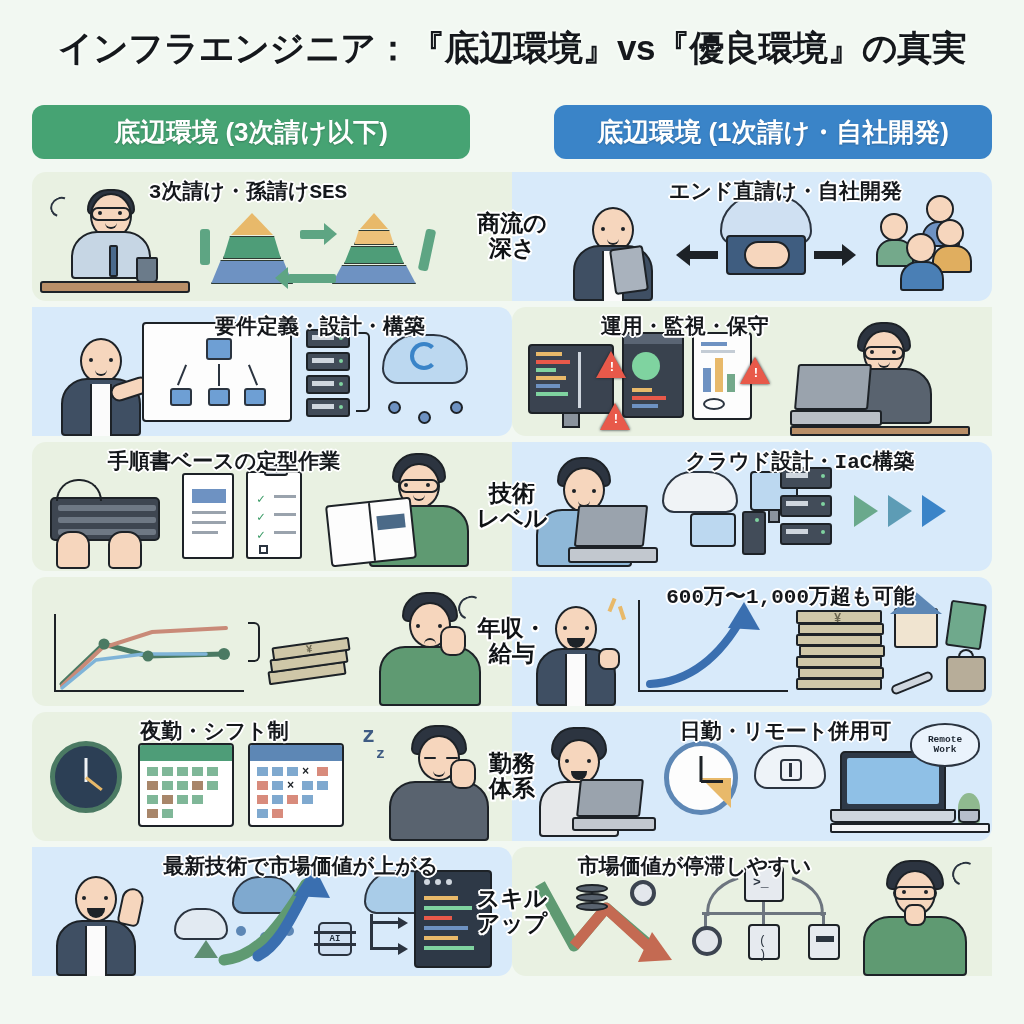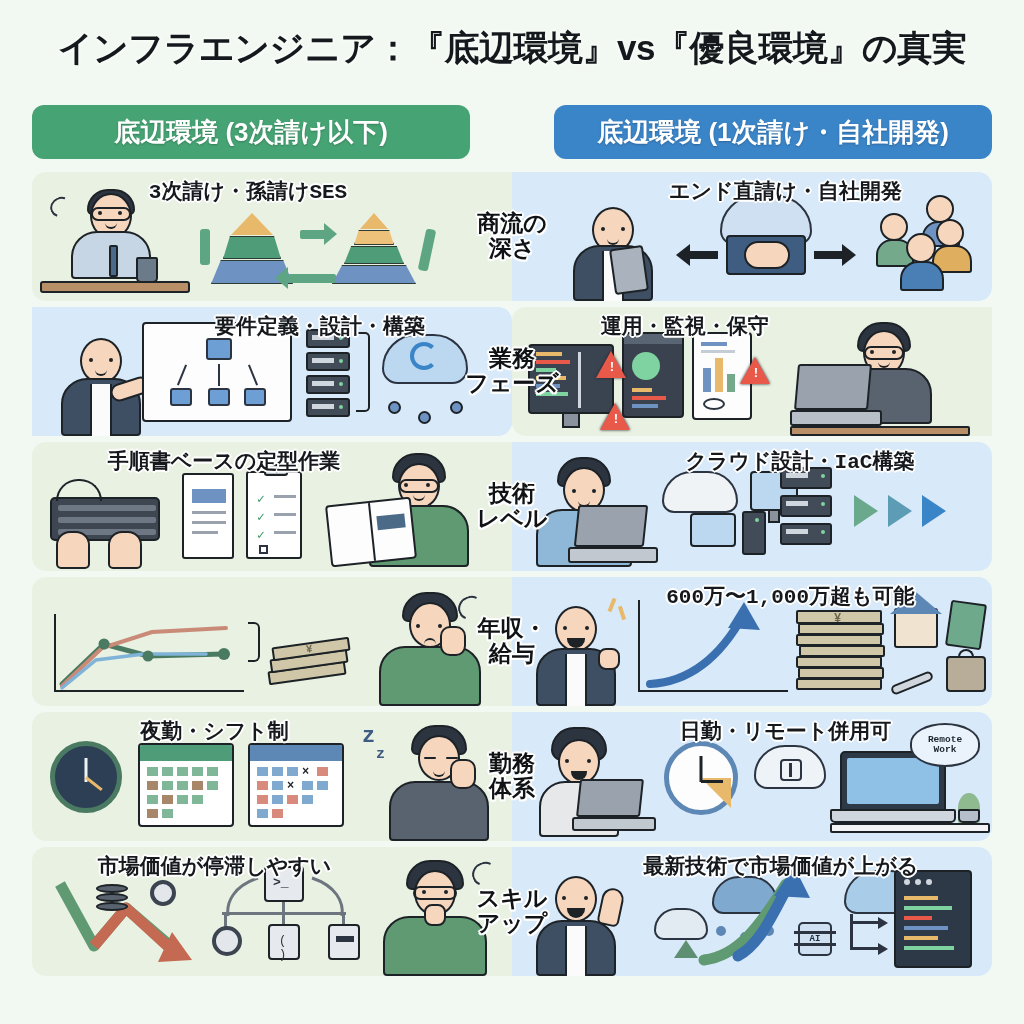--- a/index.html
+++ b/index.html
@@ -505,22 +505,20 @@
           <div class="p-eye" style="left:58px;top:30px;"></div>
           <div class="p-mouth" style="top:42px;"></div>
           <div class="p-body" style="background:#59636f;width:96px;height:56px;"></div>
         </div>
         <div class="laptop-base" style="left:6px;bottom:26px;width:74px;height:46px;background:#9aa3ad;transform:skewX(-5deg);"></div>
         <div class="laptop-base" style="left:0px;bottom:10px;width:92px;height:16px;background:#b9bfc6;"></div>
         <div style="position:absolute;left:0;bottom:0;width:180px;height:10px;background:#b98f68;border:2px solid #1d2227;border-radius:2px;"></div>
       </div>
     </div>
 
-    <div class="center-label">業務
-フェーズ</div>
   </div>
 
   <div class="row">
     <div class="side side-left">
       <div class="cap cap-left" style="left:40%;">手順書ベースの定型作業</div>
 
       <div class="kbd" style="left:18px;bottom:30px;width:110px;height:44px;">
         <div style="position:absolute;left:6px;top:6px;width:98px;height:6px;background:#6e7884;border-radius:2px;"></div>
         <div style="position:absolute;left:6px;top:18px;width:98px;height:6px;background:#6e7884;border-radius:2px;"></div>
         <div style="position:absolute;left:6px;top:30px;width:98px;height:6px;background:#6e7884;border-radius:2px;"></div>
@@ -799,20 +797,78 @@
         <span>Remote</span>
         <span>Work</span>
       </div>
     </div>
 
     <div class="center-label">勤務
 体系</div>
   </div>
 
   <div class="row" style="margin-bottom:0;">
+    <div class="side side-right">
+      <div class="cap cap-right" style="left:56%;">最新技術で市場価値が上がる</div>
+
+      <div class="art" style="left:4px;bottom:0;width:130px;height:124px;">
+        <div class="person" style="left:12px;bottom:0;width:96px;height:118px;">
+          <div class="p-hair-long" style="width:62px;height:72px;"></div>
+          <div class="p-head" style="top:18px;"></div>
+          <div class="p-eye" style="left:34px;top:38px;"></div>
+          <div class="p-eye" style="left:56px;top:38px;"></div>
+          <div style="position:absolute;left:50%;transform:translateX(-50%);top:50px;width:18px;height:10px;background:#1d2227;border-radius:0 0 9px 9px;"></div>
+          <div class="p-body" style="background:#3f4f63;height:56px;"></div>
+          <div style="position:absolute;left:50%;transform:translateX(-50%);bottom:0;width:22px;height:50px;background:#fbfbfb;border-left:2px solid #1d2227;border-right:2px solid #1d2227;"></div>
+        </div>
+        <div style="position:absolute;left:84px;bottom:50px;width:22px;height:38px;background:#f6d6bd;border:2.4px solid #1d2227;border-radius:11px 11px 6px 6px;transform:rotate(12deg);"></div>
+      </div>
+
+      <div class="cloud" style="left:142px;bottom:36px;width:54px;height:32px;border-radius:28px 28px 12px 12px;background:#e2eaf2;"></div>
+      <div style="position:absolute;left:162px;bottom:18px;width:0;height:0;border-left:12px solid transparent;border-right:12px solid transparent;border-bottom:18px solid #5f8f73;"></div>
+
+      <div class="cloud" style="left:200px;bottom:62px;width:66px;height:38px;border-radius:34px 34px 14px 14px;background:#7fa9cf;"></div>
+      <div style="position:absolute;left:204px;bottom:40px;width:10px;height:10px;border-radius:50%;background:#5d87b5;"></div>
+      <div style="position:absolute;left:228px;bottom:34px;width:10px;height:10px;border-radius:50%;background:#5d87b5;"></div>
+      <div style="position:absolute;left:252px;bottom:40px;width:10px;height:10px;border-radius:50%;background:#5d87b5;"></div>
+
+      <div style="position:absolute;left:186px;bottom:8px;width:140px;height:104px;">
+        <svg width="140" height="104" style="position:absolute;left:0;top:0;">
+          <path d="M6,96 C40,92 62,62 88,20" fill="none" stroke="#5f9a72" stroke-width="11" stroke-linecap="round"></path>
+          <path d="M40,92 C62,80 74,52 92,18" fill="none" stroke="#3a6fb0" stroke-width="11" stroke-linecap="round"></path>
+          <polygon points="96,2 112,34 76,32" fill="#3a6fb0"></polygon>
+        </svg>
+      </div>
+
+      <div class="chip" style="left:286px;bottom:20px;width:34px;height:34px;">
+        <span>AI</span>
+      </div>
+      <div style="position:absolute;left:282px;bottom:30px;width:42px;height:2.6px;background:#2b3440;"></div>
+      <div style="position:absolute;left:282px;bottom:42px;width:42px;height:2.6px;background:#2b3440;"></div>
+
+      <div class="cloud" style="left:332px;bottom:62px;width:78px;height:44px;border-radius:40px 40px 16px 16px;background:#a9cce8;"></div>
+      <div style="position:absolute;left:338px;bottom:26px;width:2.6px;height:36px;background:#2b3440;"></div>
+      <div style="position:absolute;left:338px;bottom:52px;width:30px;height:2.6px;background:#2b3440;"></div>
+      <div class="arrow-r" style="left:366px;bottom:47px;border-top:6px solid transparent;border-bottom:6px solid transparent;border-left:10px solid #2b3440;"></div>
+      <div style="position:absolute;left:338px;bottom:26px;width:30px;height:2.6px;background:#2b3440;"></div>
+      <div class="arrow-r" style="left:366px;bottom:21px;border-top:6px solid transparent;border-bottom:6px solid transparent;border-left:10px solid #2b3440;"></div>
+
+      <div class="screen" style="left:382px;bottom:8px;width:78px;height:98px;background:#2e3947;">
+        <div style="position:absolute;left:8px;top:7px;width:6px;height:6px;border-radius:50%;background:#cfd6de;"></div>
+        <div style="position:absolute;left:19px;top:7px;width:6px;height:6px;border-radius:50%;background:#cfd6de;"></div>
+        <div style="position:absolute;left:30px;top:7px;width:6px;height:6px;border-radius:50%;background:#cfd6de;"></div>
+        <div style="position:absolute;left:8px;top:24px;width:34px;height:4px;background:#e8b96a;"></div>
+        <div style="position:absolute;left:8px;top:34px;width:48px;height:4px;background:#7fd3a0;"></div>
+        <div style="position:absolute;left:8px;top:44px;width:28px;height:4px;background:#e8594a;"></div>
+        <div style="position:absolute;left:8px;top:54px;width:44px;height:4px;background:#6e92c2;"></div>
+        <div style="position:absolute;left:8px;top:64px;width:34px;height:4px;background:#e8b96a;"></div>
+        <div style="position:absolute;left:8px;top:74px;width:50px;height:4px;background:#7fd3a0;"></div>
+      </div>
+    </div>
+
     <div class="side side-left">
       <div class="cap cap-left" style="left:38%;">市場価値が停滞しやすい</div>
 
       <div style="position:absolute;left:18px;bottom:10px;width:160px;height:92px;">
         <svg width="160" height="92" style="position:absolute;left:0;top:0;">
           <polyline points="10,10 44,72 76,34 118,70" fill="none" stroke="#5f9a72" stroke-width="11" stroke-linejoin="round"></polyline>
           <polyline points="44,72 76,34 124,78" fill="none" stroke="#c46a52" stroke-width="11" stroke-linejoin="round"></polyline>
           <polygon points="122,58 142,86 108,88" fill="#c46a52"></polygon>
         </svg>
         <div style="position:absolute;left:46px;top:10px;width:32px;height:30px;">
@@ -853,75 +909,17 @@
           <div class="p-glass" style="top:28px;width:44px;"></div>
           <div class="p-eye" style="left:42px;top:32px;"></div>
           <div class="p-eye" style="left:64px;top:32px;"></div>
           <div class="p-mouth" style="top:46px;"></div>
           <div class="p-body" style="background:#5f9a72;width:104px;height:60px;"></div>
           <div style="position:absolute;left:44px;top:46px;width:22px;height:22px;background:#f6d6bd;border:2.2px solid #1d2227;border-radius:8px;"></div>
         </div>
       </div>
     </div>
 
-    <div class="side side-right">
-      <div class="cap cap-right" style="left:56%;">最新技術で市場価値が上がる</div>
-
-      <div class="art" style="left:4px;bottom:0;width:130px;height:124px;">
-        <div class="person" style="left:12px;bottom:0;width:96px;height:118px;">
-          <div class="p-hair-long" style="width:62px;height:72px;"></div>
-          <div class="p-head" style="top:18px;"></div>
-          <div class="p-eye" style="left:34px;top:38px;"></div>
-          <div class="p-eye" style="left:56px;top:38px;"></div>
-          <div style="position:absolute;left:50%;transform:translateX(-50%);top:50px;width:18px;height:10px;background:#1d2227;border-radius:0 0 9px 9px;"></div>
-          <div class="p-body" style="background:#3f4f63;height:56px;"></div>
-          <div style="position:absolute;left:50%;transform:translateX(-50%);bottom:0;width:22px;height:50px;background:#fbfbfb;border-left:2px solid #1d2227;border-right:2px solid #1d2227;"></div>
-        </div>
-        <div style="position:absolute;left:84px;bottom:50px;width:22px;height:38px;background:#f6d6bd;border:2.4px solid #1d2227;border-radius:11px 11px 6px 6px;transform:rotate(12deg);"></div>
-      </div>
-
-      <div class="cloud" style="left:142px;bottom:36px;width:54px;height:32px;border-radius:28px 28px 12px 12px;background:#e2eaf2;"></div>
-      <div style="position:absolute;left:162px;bottom:18px;width:0;height:0;border-left:12px solid transparent;border-right:12px solid transparent;border-bottom:18px solid #5f8f73;"></div>
-
-      <div class="cloud" style="left:200px;bottom:62px;width:66px;height:38px;border-radius:34px 34px 14px 14px;background:#7fa9cf;"></div>
-      <div style="position:absolute;left:204px;bottom:40px;width:10px;height:10px;border-radius:50%;background:#5d87b5;"></div>
-      <div style="position:absolute;left:228px;bottom:34px;width:10px;height:10px;border-radius:50%;background:#5d87b5;"></div>
-      <div style="position:absolute;left:252px;bottom:40px;width:10px;height:10px;border-radius:50%;background:#5d87b5;"></div>
-
-      <div style="position:absolute;left:186px;bottom:8px;width:140px;height:104px;">
-        <svg width="140" height="104" style="position:absolute;left:0;top:0;">
-          <path d="M6,96 C40,92 62,62 88,20" fill="none" stroke="#5f9a72" stroke-width="11" stroke-linecap="round"></path>
-          <path d="M40,92 C62,80 74,52 92,18" fill="none" stroke="#3a6fb0" stroke-width="11" stroke-linecap="round"></path>
-          <polygon points="96,2 112,34 76,32" fill="#3a6fb0"></polygon>
-        </svg>
-      </div>
-
-      <div class="chip" style="left:286px;bottom:20px;width:34px;height:34px;">
-        <span>AI</span>
-      </div>
-      <div style="position:absolute;left:282px;bottom:30px;width:42px;height:2.6px;background:#2b3440;"></div>
-      <div style="position:absolute;left:282px;bottom:42px;width:42px;height:2.6px;background:#2b3440;"></div>
-
-      <div class="cloud" style="left:332px;bottom:62px;width:78px;height:44px;border-radius:40px 40px 16px 16px;background:#a9cce8;"></div>
-      <div style="position:absolute;left:338px;bottom:26px;width:2.6px;height:36px;background:#2b3440;"></div>
-      <div style="position:absolute;left:338px;bottom:52px;width:30px;height:2.6px;background:#2b3440;"></div>
-      <div class="arrow-r" style="left:366px;bottom:47px;border-top:6px solid transparent;border-bottom:6px solid transparent;border-left:10px solid #2b3440;"></div>
-      <div style="position:absolute;left:338px;bottom:26px;width:30px;height:2.6px;background:#2b3440;"></div>
-      <div class="arrow-r" style="left:366px;bottom:21px;border-top:6px solid transparent;border-bottom:6px solid transparent;border-left:10px solid #2b3440;"></div>
-
-      <div class="screen" style="left:382px;bottom:8px;width:78px;height:98px;background:#2e3947;">
-        <div style="position:absolute;left:8px;top:7px;width:6px;height:6px;border-radius:50%;background:#cfd6de;"></div>
-        <div style="position:absolute;left:19px;top:7px;width:6px;height:6px;border-radius:50%;background:#cfd6de;"></div>
-        <div style="position:absolute;left:30px;top:7px;width:6px;height:6px;border-radius:50%;background:#cfd6de;"></div>
-        <div style="position:absolute;left:8px;top:24px;width:34px;height:4px;background:#e8b96a;"></div>
-        <div style="position:absolute;left:8px;top:34px;width:48px;height:4px;background:#7fd3a0;"></div>
-        <div style="position:absolute;left:8px;top:44px;width:28px;height:4px;background:#e8594a;"></div>
-        <div style="position:absolute;left:8px;top:54px;width:44px;height:4px;background:#6e92c2;"></div>
-        <div style="position:absolute;left:8px;top:64px;width:34px;height:4px;background:#e8b96a;"></div>
-        <div style="position:absolute;left:8px;top:74px;width:50px;height:4px;background:#7fd3a0;"></div>
-      </div>
-    </div>
-
     <div class="center-label">スキル
 アップ</div>
   </div>
 
 </div>
 
 </body></html>

